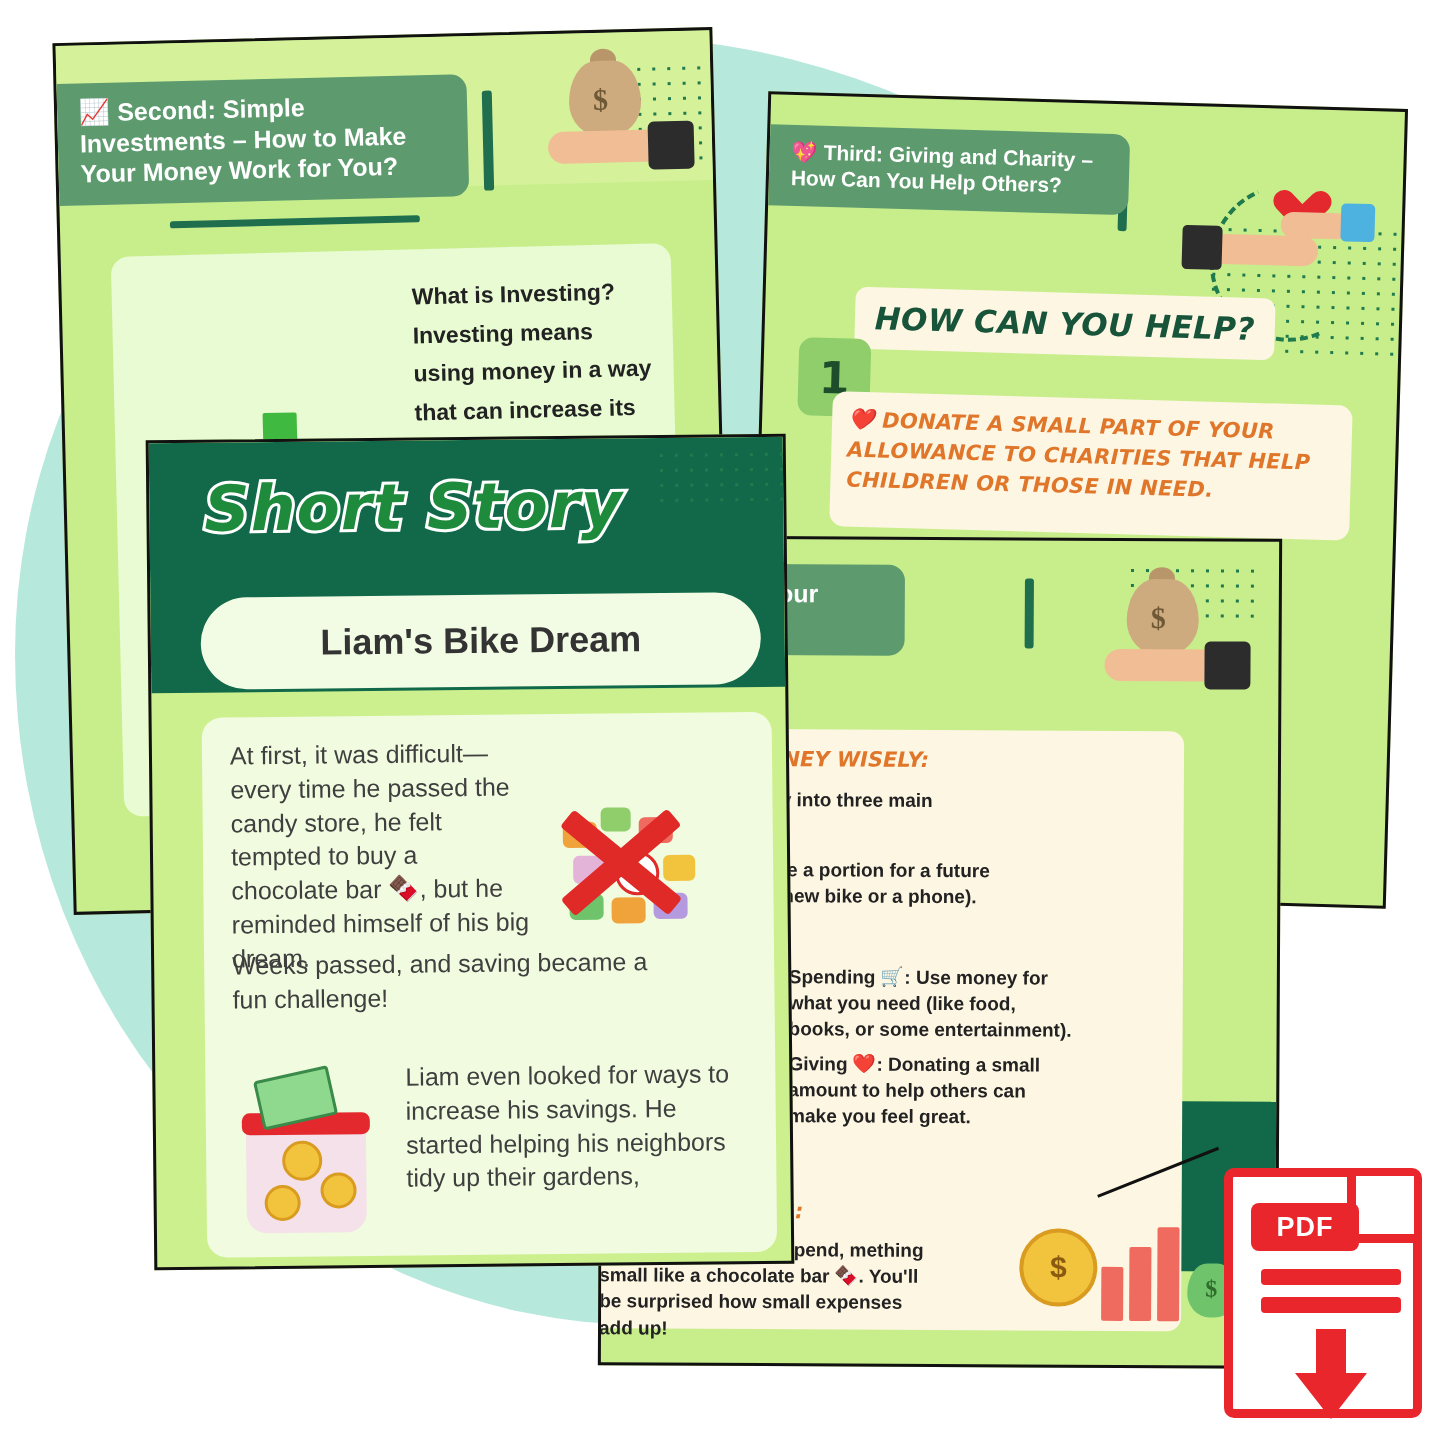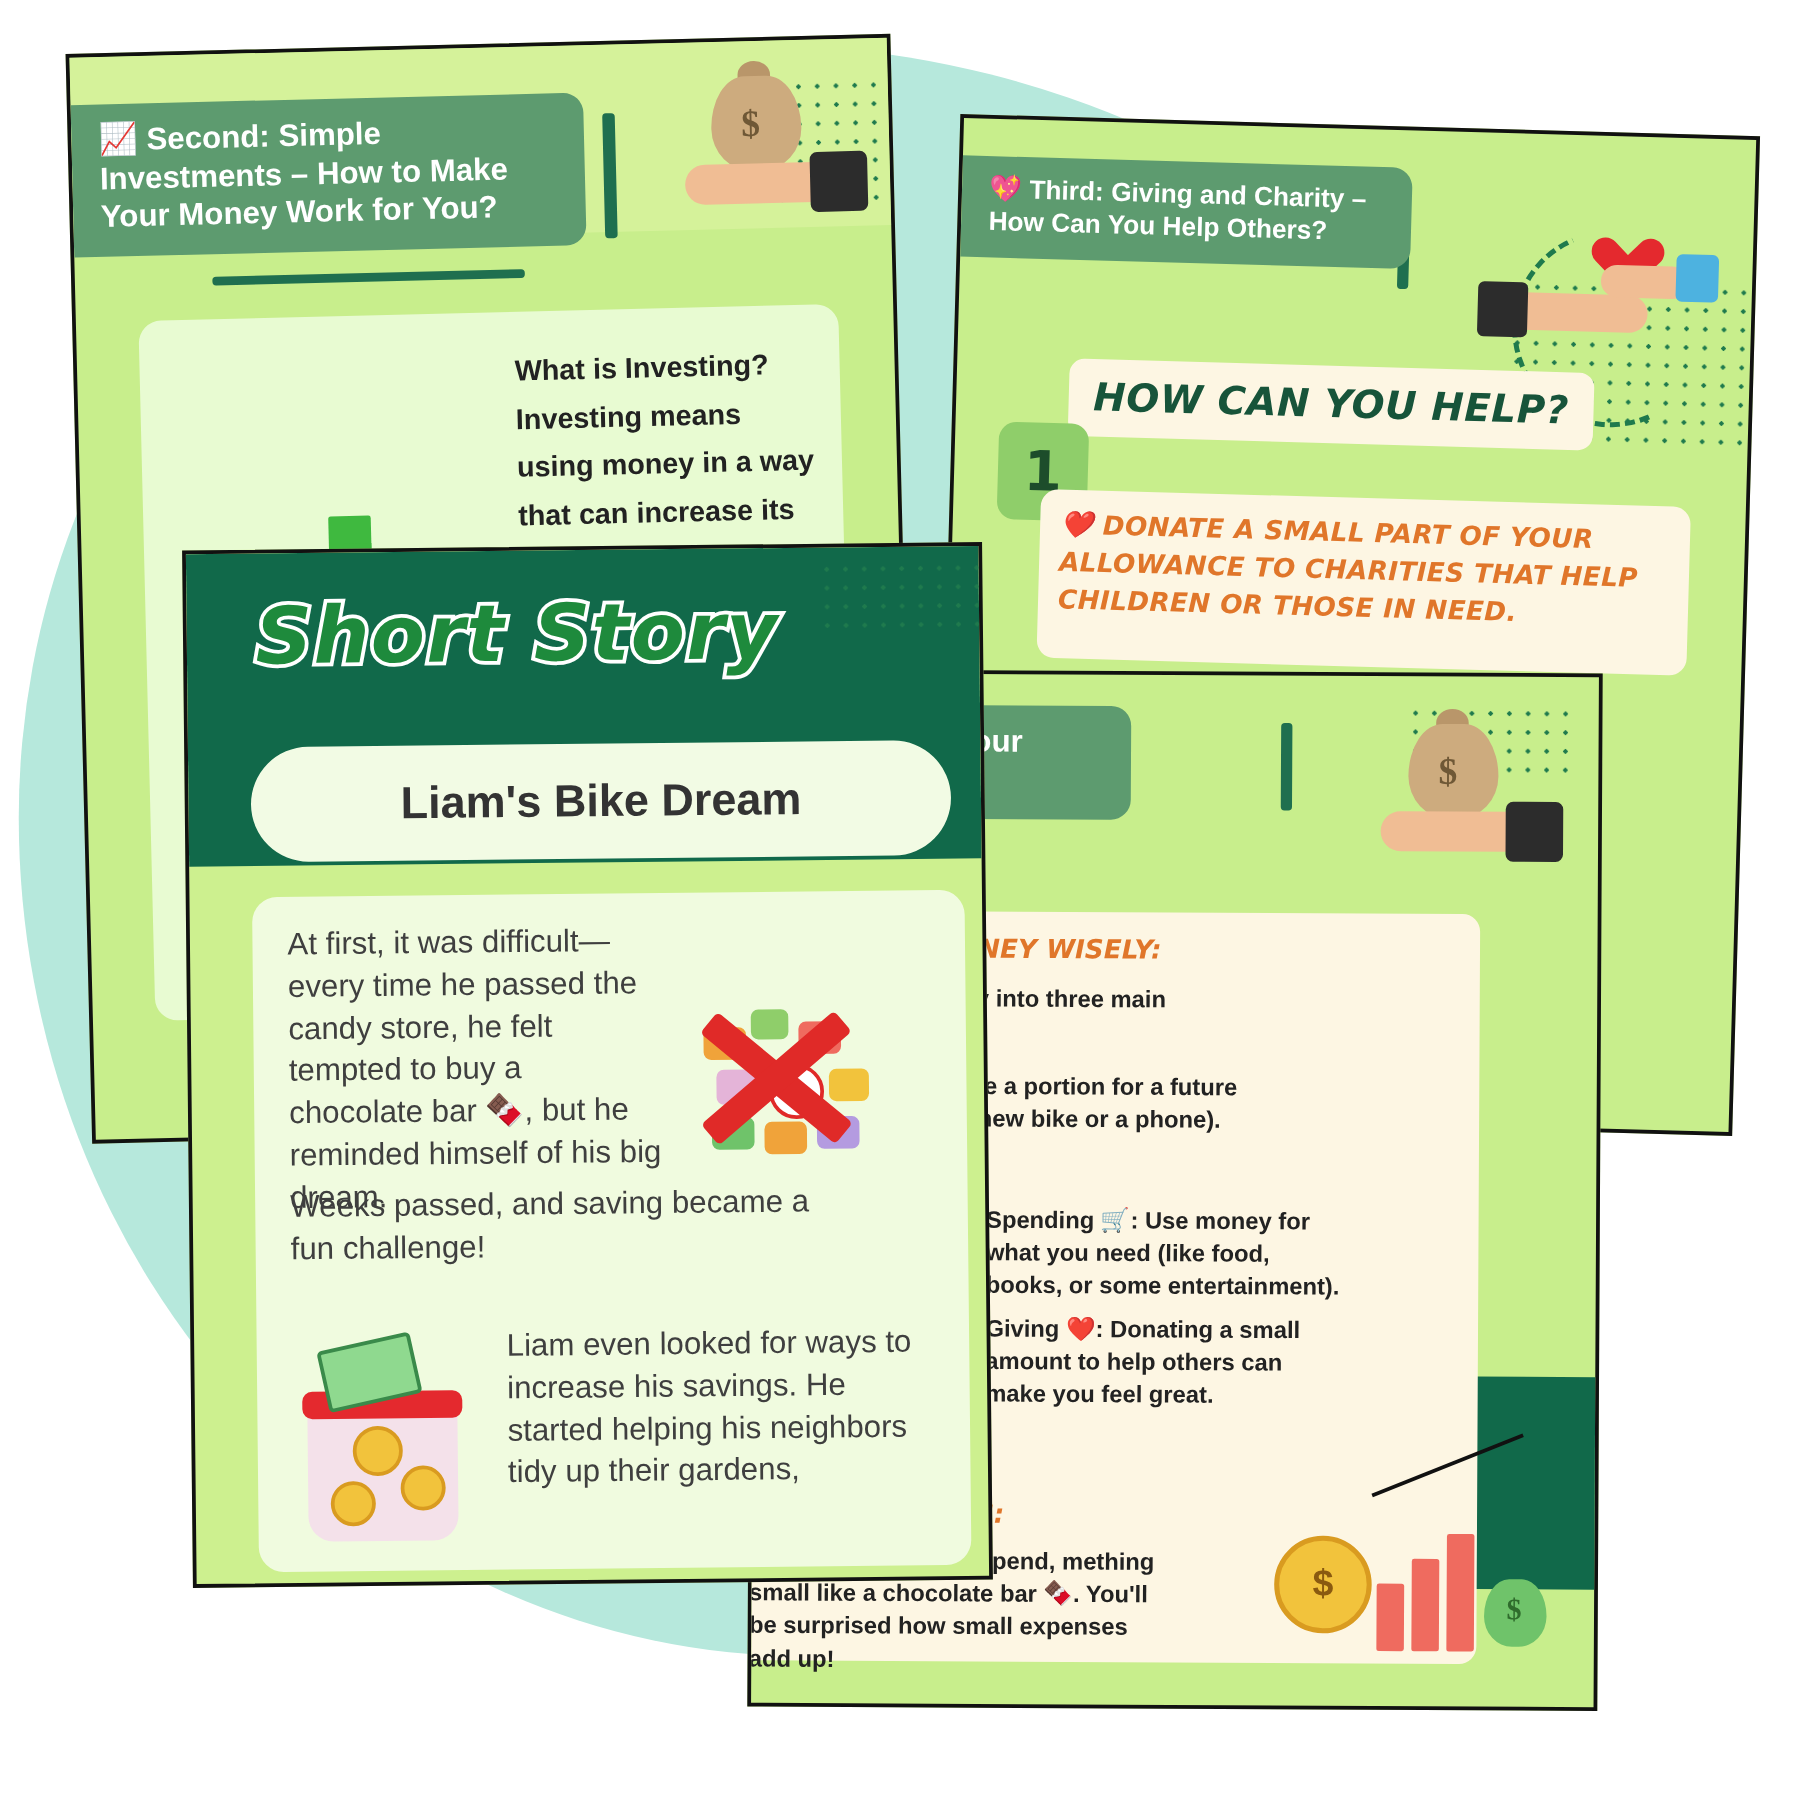--- a/index.html
+++ b/index.html
@@ -428,14 +428,24 @@
           <div style="position:absolute; left:26px; top:36px; width:128px; height:22px; background:#e4292e; border-radius:8px;"></div>
           <div style="position:absolute; left:42px; top:-4px; width:70px; height:44px; background:#8fd98f; border:3px solid #3a8a4a; border-radius:4px; transform:rotate(-12deg);"></div>
           <div style="position:absolute; left:66px; top:64px; width:34px; height:34px; border-radius:50%; background:#f2c33c; border:3px solid #d99b20;"></div>
           <div style="position:absolute; left:104px; top:96px; width:30px; height:30px; border-radius:50%; background:#f2c33c; border:3px solid #d99b20;"></div>
           <div style="position:absolute; left:48px; top:108px; width:30px; height:30px; border-radius:50%; background:#f2c33c; border:3px solid #d99b20;"></div>
         </div>
       </div>
     </div>
   </div>
 
+  <div id="pdf-badge">
+    <div class="pdf-page">
+      <div class="pdf-fold"></div>
+      <div class="pdf-label">PDF</div>
+      <div class="pdf-line" style="top:92px;"></div>
+      <div class="pdf-line" style="top:120px;"></div>
+      <div class="pdf-arrow-stem"></div>
+      <div class="pdf-arrow-head"></div>
+    </div>
+  </div>
 
 </div>
 
 </body></html>

